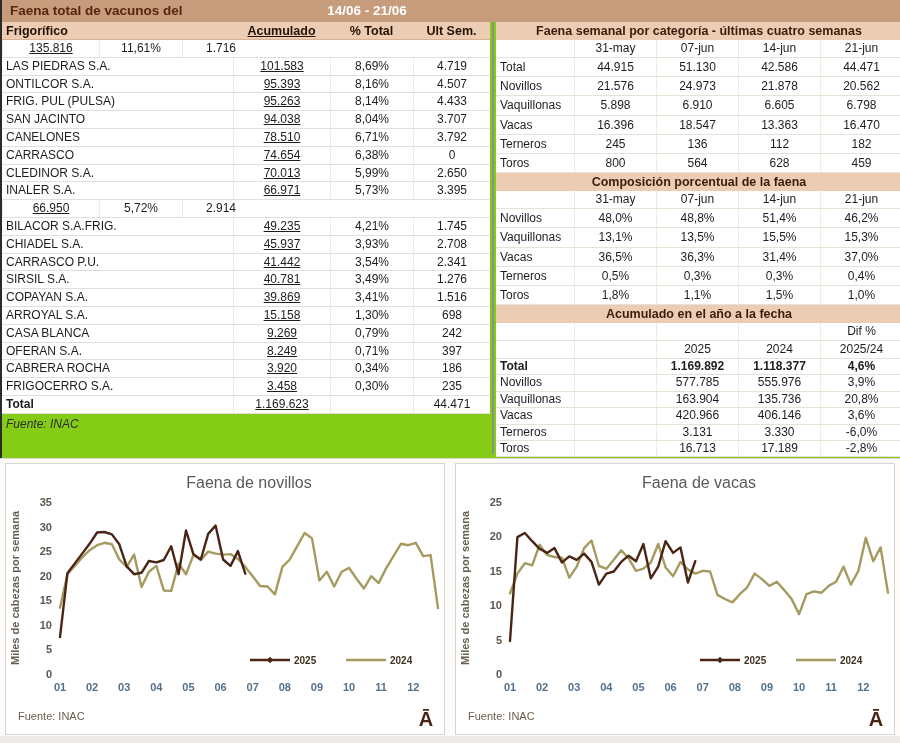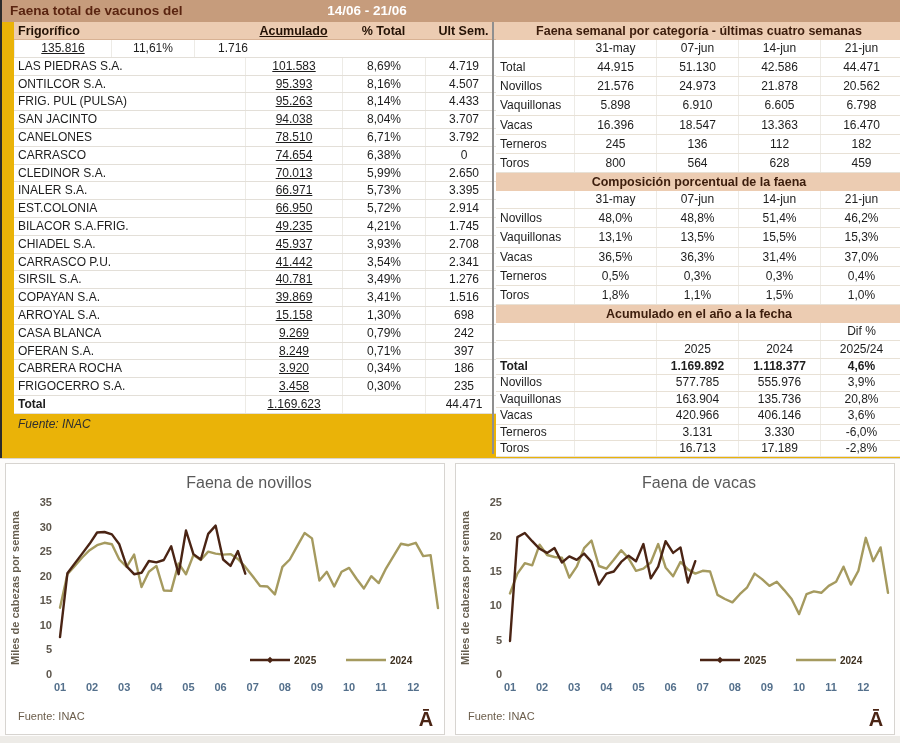--- a/index.html
+++ b/index.html
@@ -1,23 +1,23 @@
 <!DOCTYPE html>
 <html><head>
 <meta charset="utf-8">
 <style>
   html,body{margin:0;padding:0;width:900px;height:743px;background:#ffffff;
     font-family:"Liberation Sans",sans-serif;overflow:hidden;position:relative;}
   *{box-sizing:border-box;}
-  .topsection{position:absolute;left:0;top:0;width:900px;height:458px;border-left:2px solid #2b2b2b;background:#eab308;}
+  .topsection{position:absolute;left:0;top:0;width:900px;height:458px;border-left:2px solid #2b2b2b;background:#84cc16;}
   .topbar{position:absolute;left:0;top:0;width:898px;height:22px;background:#C69C7C;}
   .topbar .t1{position:absolute;left:8px;top:3px;font-size:13.5px;font-weight:bold;color:#5A2410;}
   .topbar .t2{position:absolute;left:270px;width:190px;top:3px;text-align:center;font-size:13.5px;font-weight:bold;color:#ffffff;}
   
-  .lt{position:absolute;left:12px;top:22px;width:488px;}
+  .lt{position:absolute;left:0;top:22px;width:488px;}
   .lt-head{display:flex;background:#ECCCB2;font-weight:bold;height:18px;line-height:18px;font-size:12.5px;color:#241205;border-bottom:1px solid #d8b294;}
   .lt .trow{display:flex;height:17.8px;line-height:17.2px;border-bottom:1px solid #e3dfd8;font-size:12px;color:#1d1d1d;background:#fff;}
   .lt .c0{width:231px;padding-left:4px;text-align:left;white-space:nowrap;overflow:hidden;}
   .lt .c1{width:97px;text-align:center;border-left:1px solid #edebe6;text-decoration:underline;}
   .lt .c2{width:83px;text-align:center;border-left:1px solid #edebe6;}
   .lt .c3{width:77px;text-align:center;border-left:1px solid #edebe6;}
   .lt-head .c1,.lt-head .c2,.lt-head .c3{border-left:none;}
   .lt .total .c0{font-weight:bold;}
   .lt-src{font-style:italic;font-size:12px;color:#2f2f2f;padding:3px 0 0 4px;}
   .divider{position:absolute;left:490px;top:22px;width:2px;height:432px;background:#8f8f8f;}
@@ -109,21 +109,20 @@
           <div class="c2">5,99%</div>
           <div class="c3">2.650</div>
         </div>
         <div class="trow lt-r">
           <div class="c0">INALER S.A.</div>
           <div class="c1">66.971</div>
           <div class="c2">5,73%</div>
           <div class="c3">3.395</div>
         </div>
         <div class="trow lt-r">
-          <div class="c0">EST.COLONIA</div>
           <div class="c1">66.950</div>
           <div class="c2">5,72%</div>
           <div class="c3">2.914</div>
         </div>
         <div class="trow lt-r">
           <div class="c0">BILACOR S.A.FRIG.</div>
           <div class="c1">49.235</div>
           <div class="c2">4,21%</div>
           <div class="c3">1.745</div>
         </div>

